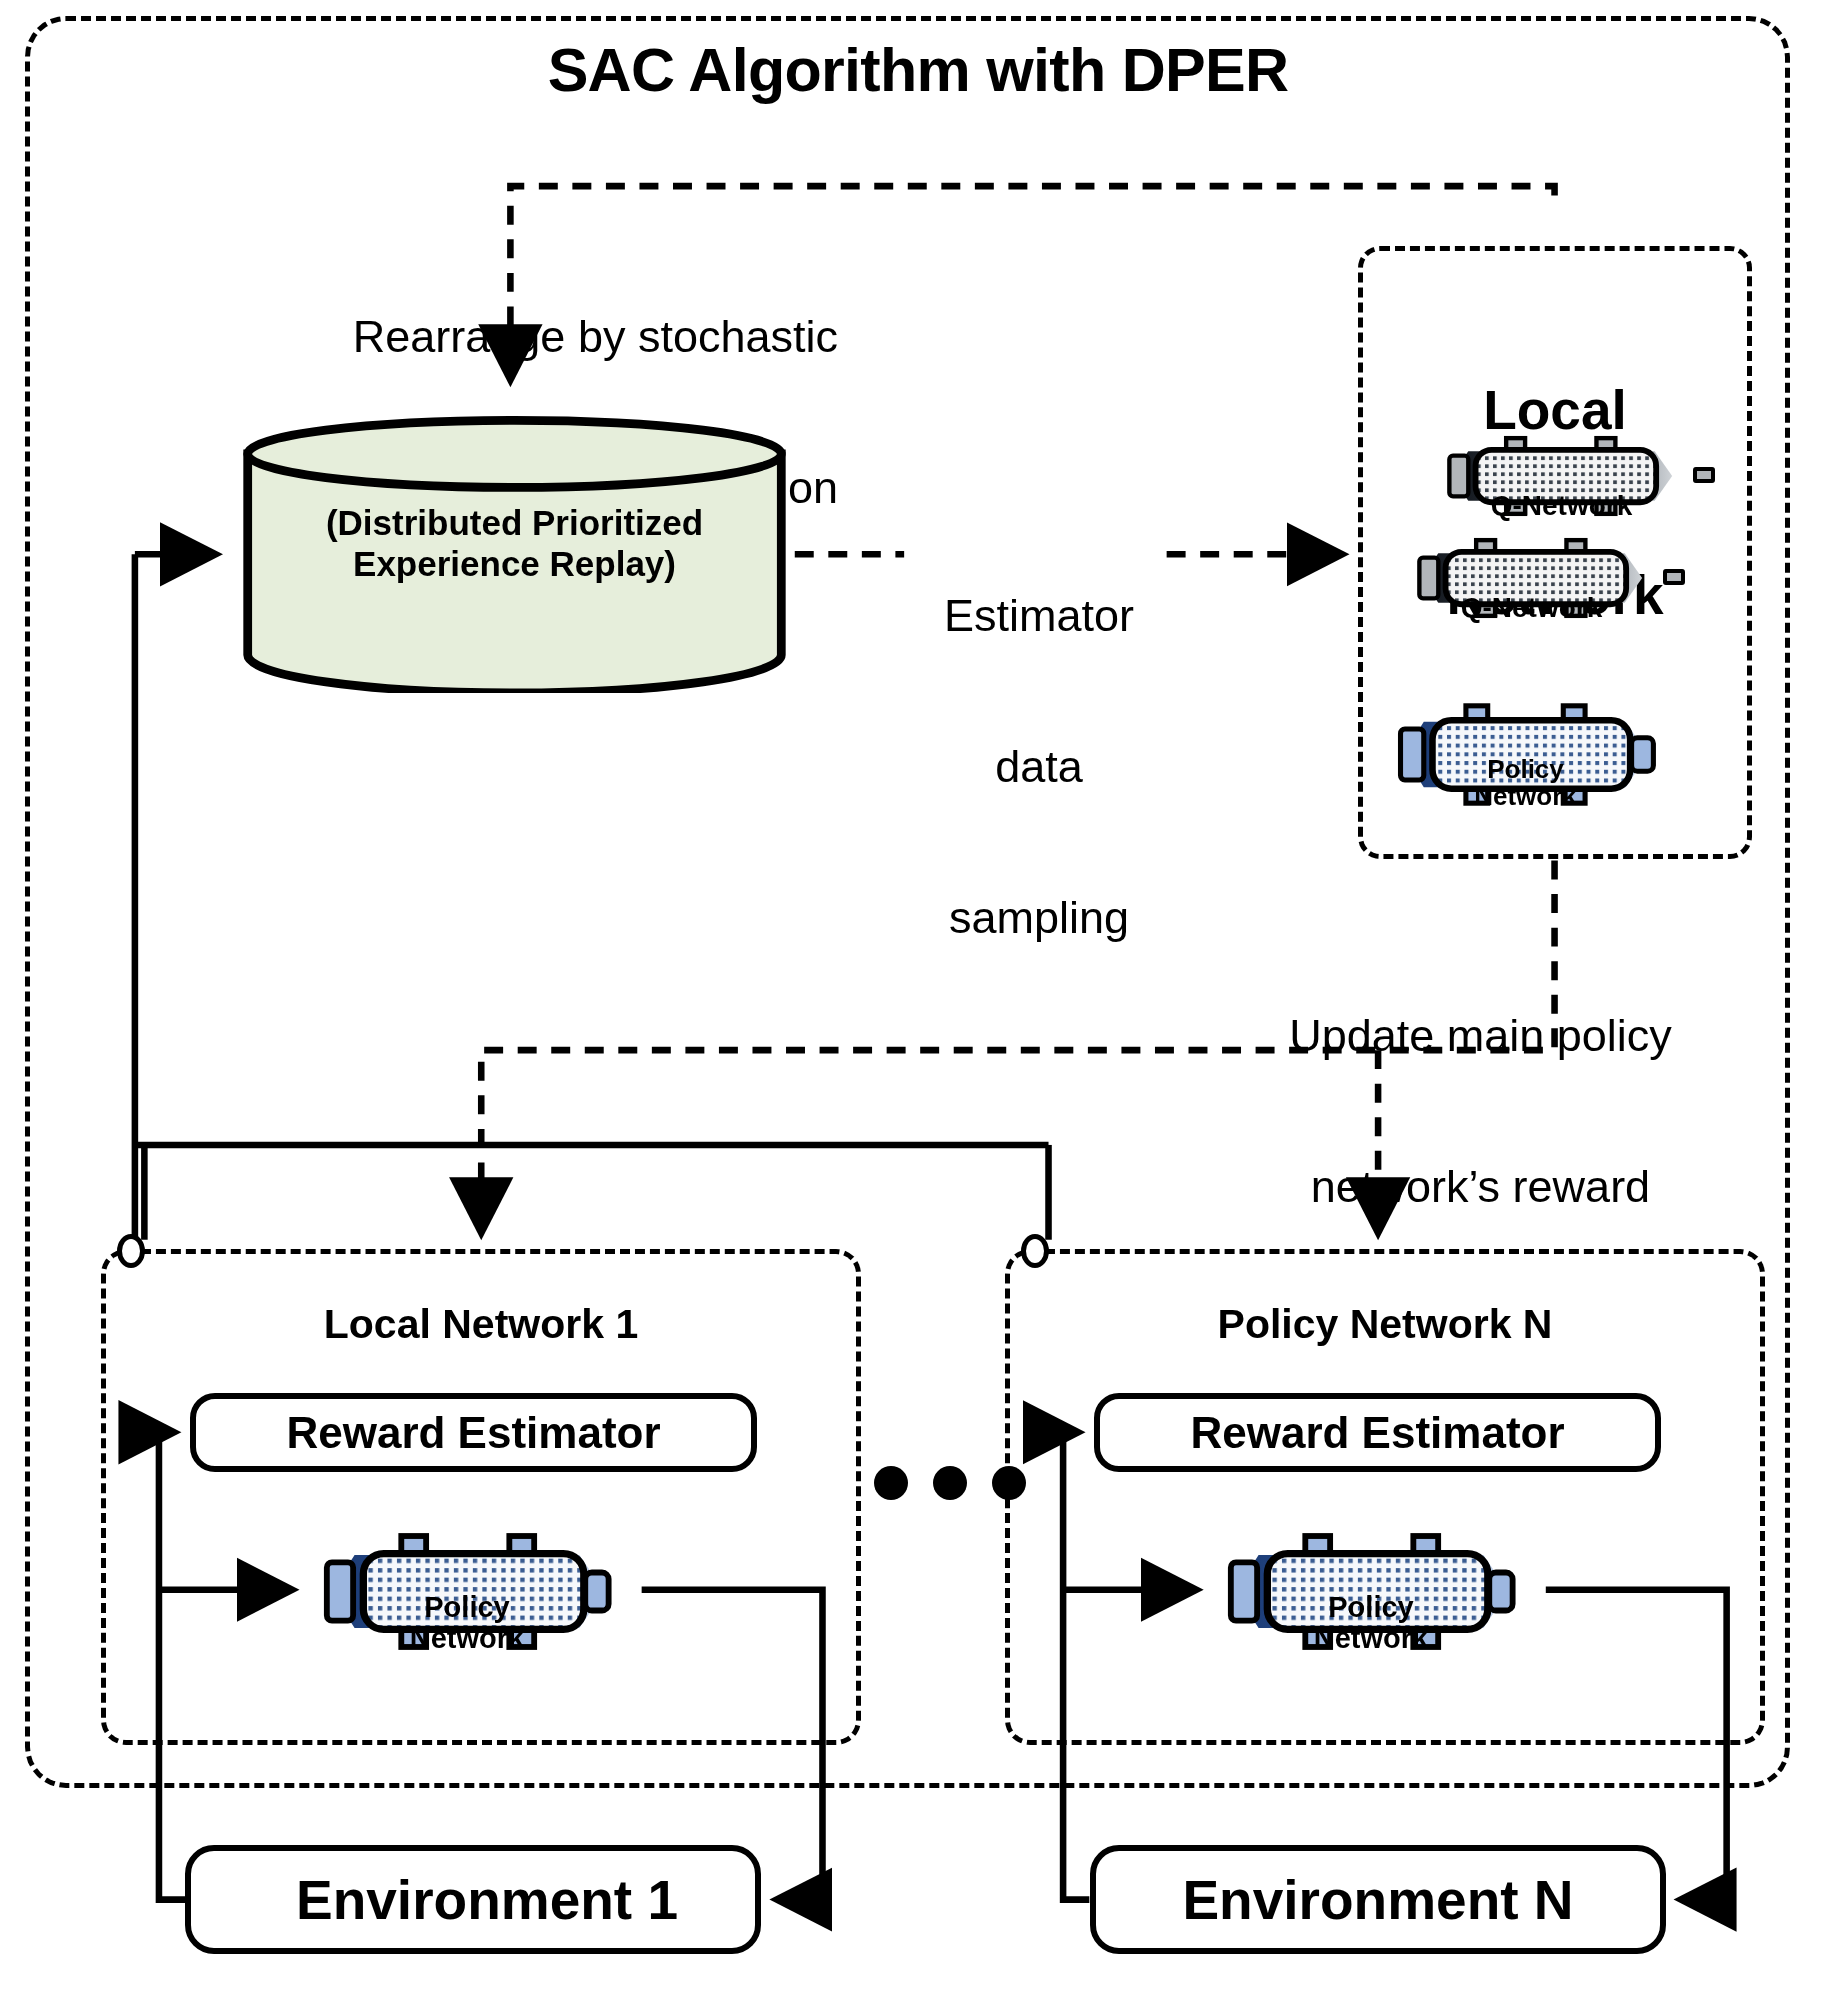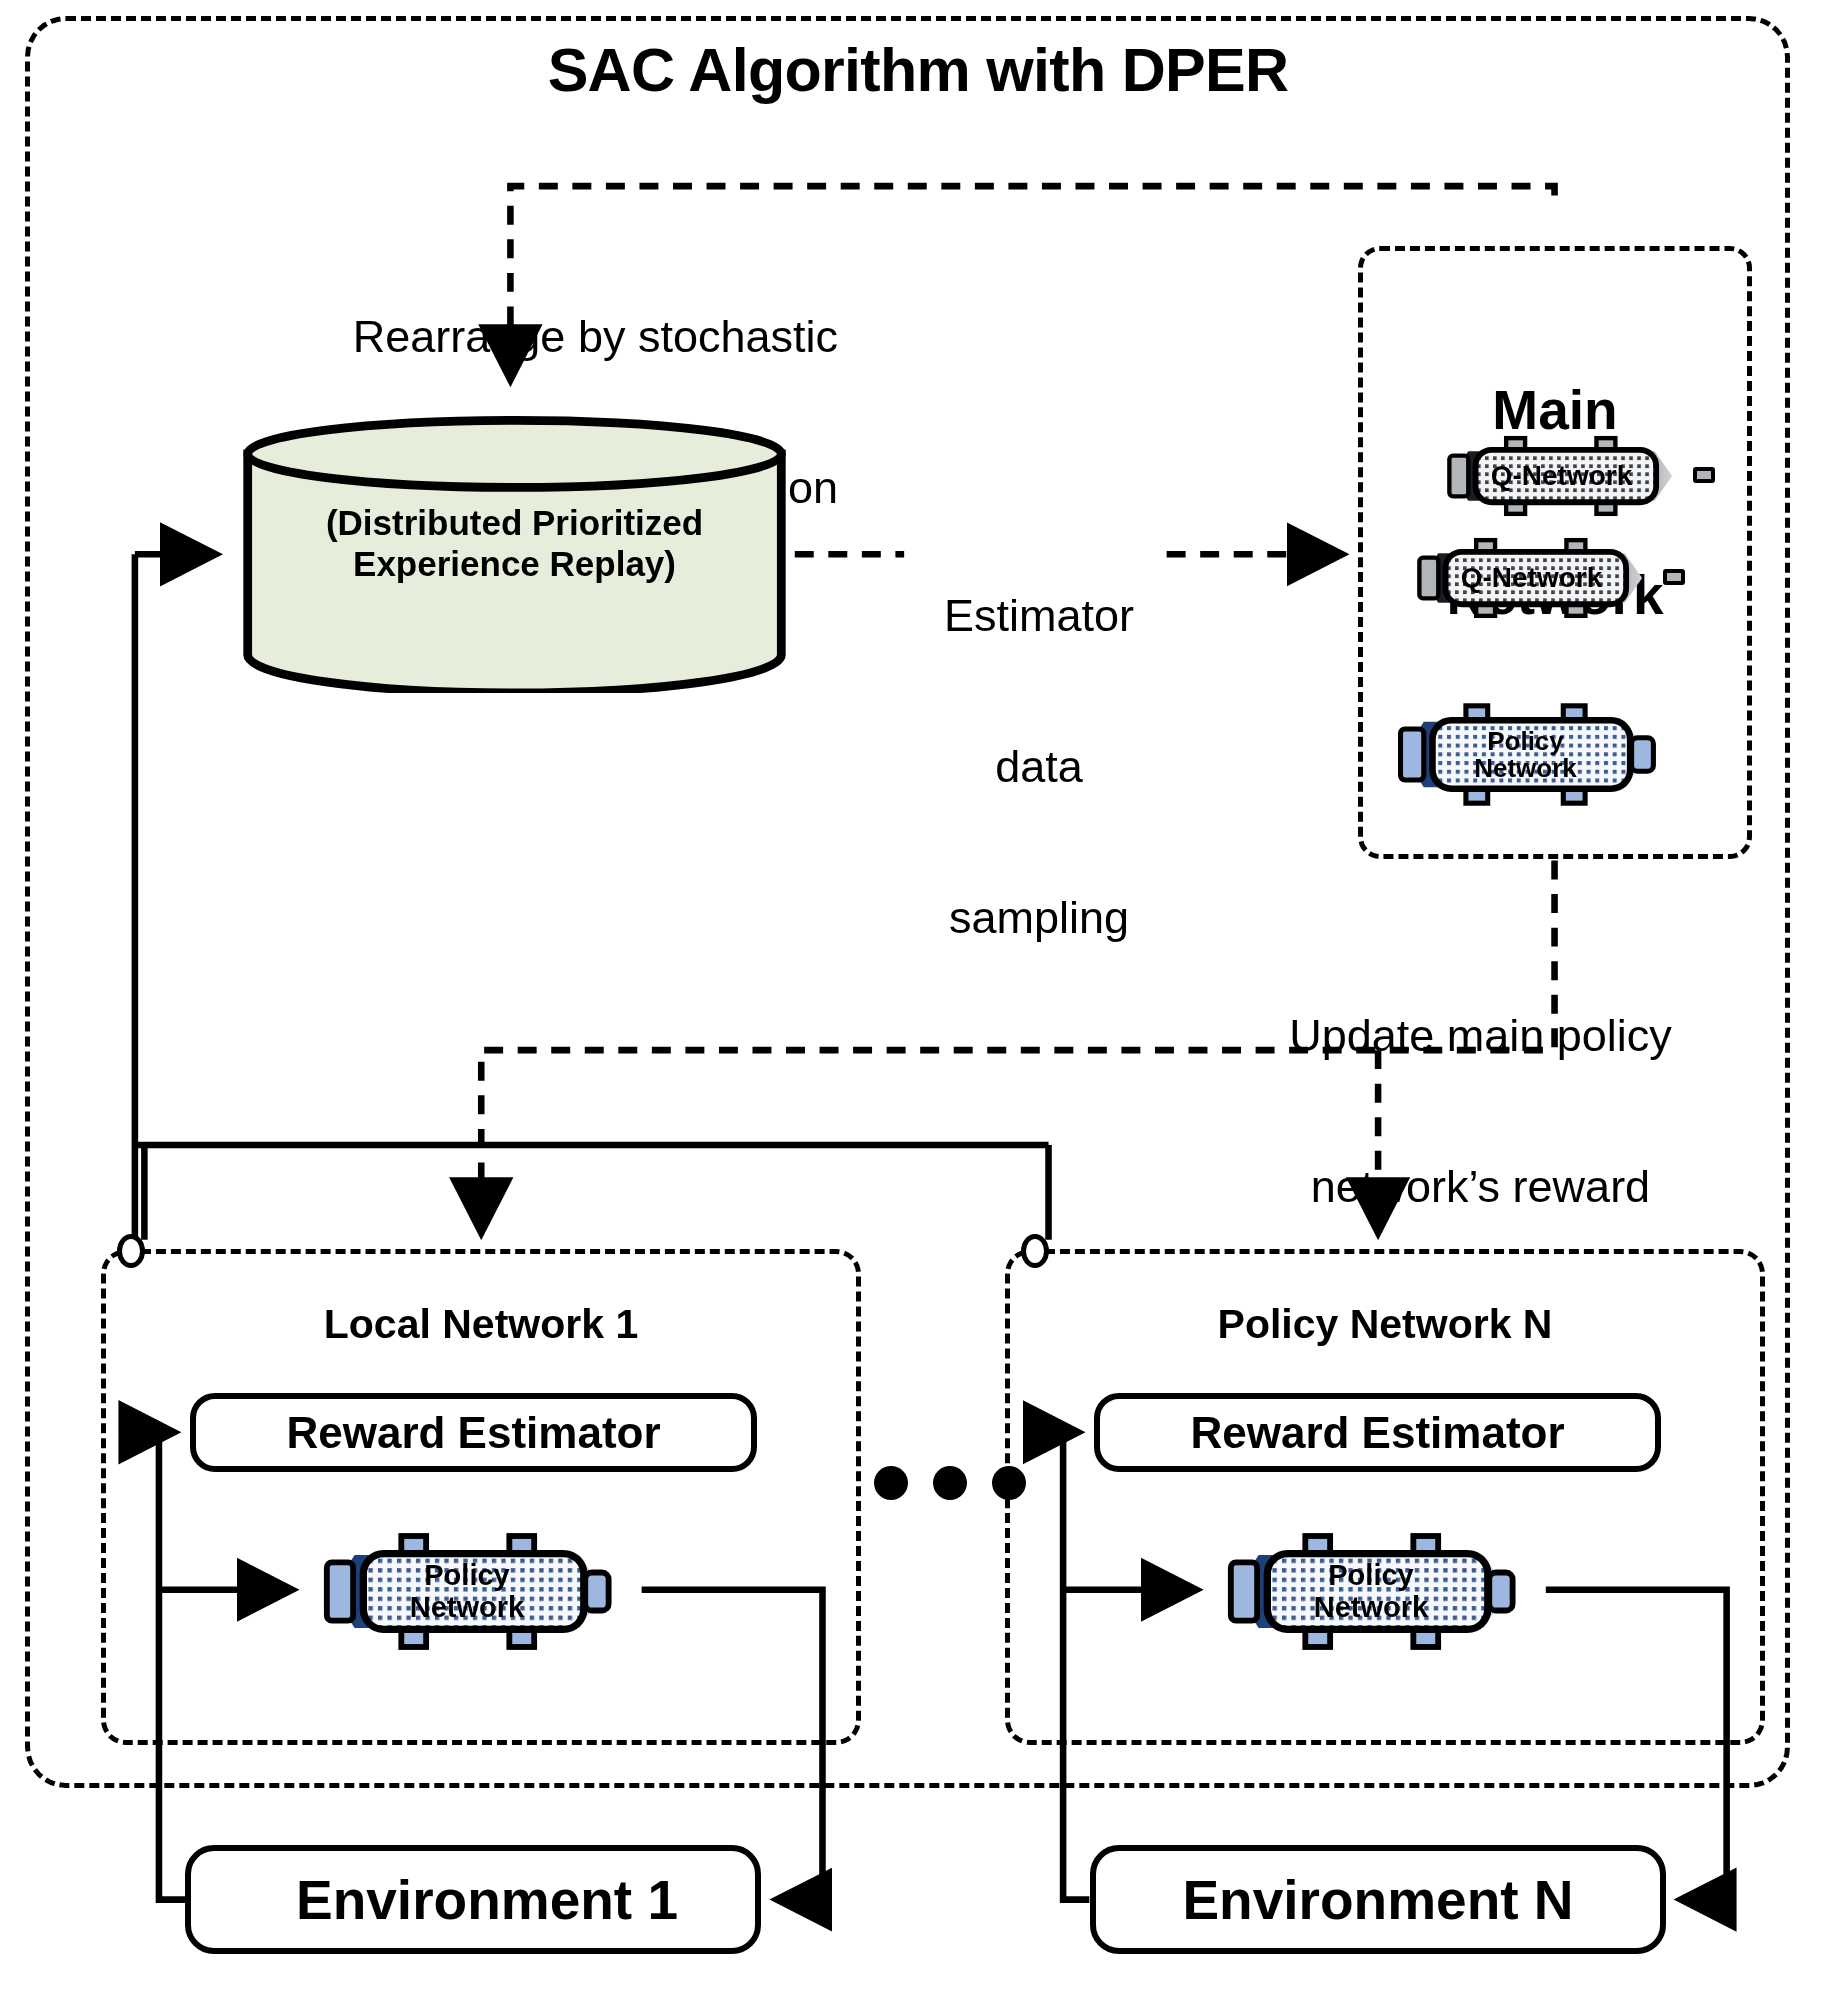--- a/index.html
+++ b/index.html
@@ -56,21 +56,21 @@
   #cyl-text{
     left:241px;top:503px;width:547px;text-align:center;
   }
   #cyl-l1{font-size:53px;font-weight:bold;}
   #cyl-l2{font-size:35px;font-weight:bold;line-height:1.16;}
   
   .nicon{position:absolute;}
   .nicon svg{display:block;overflow:visible;}
   .nicon .lbl{
     position:absolute;left:0;top:0;width:100%;height:100%;
-    display:flex;flex-direction:column;align-items:center;justify-content:center;
+    display:flex;flex-direction:column;align-items:center;justify-content:flex-end;
     font-weight:bold;color:#000;text-align:center;line-height:1.0;pointer-events:none;
   }
   
   #ellipsis{left:874px;top:1466px;display:flex;gap:25px;}
   #ellipsis span{display:block;width:34px;height:34px;border-radius:50%;background:#000;}
   
   #wires{left:0;top:0;width:1836px;height:2015px;pointer-events:none;}
 </style>
 </head>
 <body>
@@ -133,21 +133,21 @@
   </div>
 
   <div class="txt ctr" style="left:897px;top:490px;width:284px;font-size:45px;">
     <div>Estimator</div>
     <div>data</div>
     <div>sampling</div>
   </div>
 
   <div id="mainnet" class="abs"></div>
   <div id="mainnet-title" class="txt ctr">
-    <div>Main</div>
+    <div>Local</div>
     <div>Network</div>
   </div>
 
   <div class="nicon" style="left:1445px;top:432px;width:233px;height:88px;">
     <svg width="233" height="88" viewBox="0 0 320 120">
       <defs>
         <linearGradient id="qg1" x1="0" y1="0" x2="1" y2="0">
           <stop offset="0" stop-color="#11151b"></stop>
             <stop offset="0.55" stop-color="#3d4752"></stop>
           <stop offset="1" stop-color="#cfd3d7"></stop>

